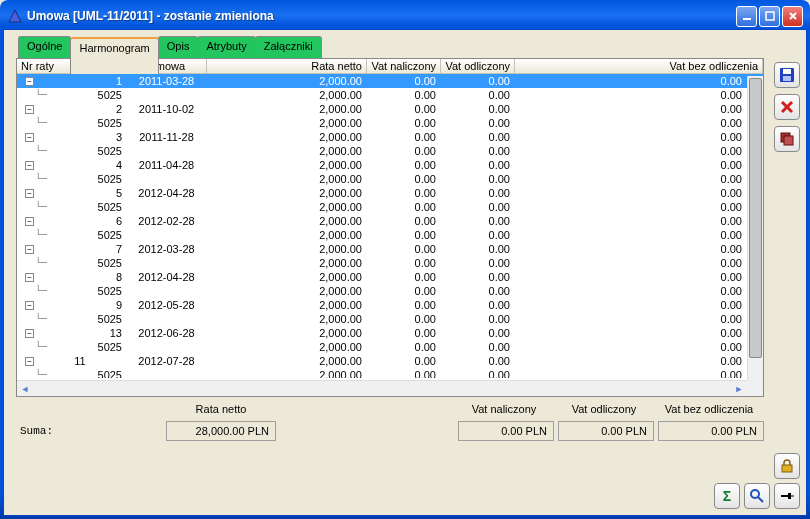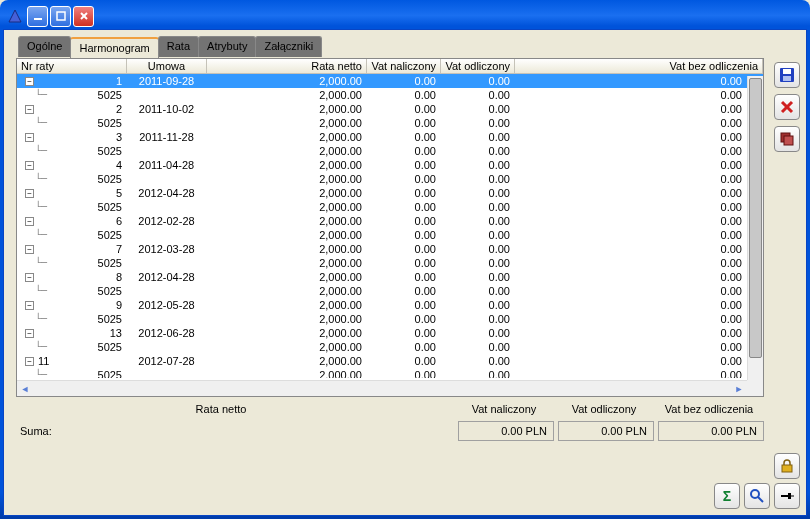--- a/index.html
+++ b/index.html
@@ -54,36 +54,36 @@
     top: 29px; left: 3px; right: 3px; bottom: 3px;
     background: #ece9d8;
     border: 1px solid #0845c4;
   }
   .inner {
     position: relative;
     width: 100%; height: 100%;
   }
   .tab-row { display: flex; padding: 6px 6px 0 14px; }
   .tab {
-    background: #737373;
+    background: #22c55e;
     border: 1px solid #888;
     border-bottom: none;
     border-radius: 3px 3px 0 0;
     padding: 3px 8px;
     margin-right: -1px;
     font-size: 11px;
     cursor: pointer;
     position: relative;
   }
   .tab.active {
     background: #ece9d8;
     border-top: 2px solid #f0a040;
     z-index: 2;
     top: 1px;
-    padding-bottom: 4px;
+    padding-bottom: 20px;
   }
   .tab-panel {
     position: absolute;
     top: 28px; left: 12px; right: 42px; bottom: 118px;
     border: 1px solid #888;
     background: #fff;
   }
   .table-wrap {
     position: absolute;
     top: 0; left: 0; right: 0; bottom: 16px;
@@ -201,21 +201,21 @@
     display:flex;
     font-size:11px;
     padding-top: 2px;
   }
   .sum-label { text-align:center; }
   .sum-row {
     display:flex;
     align-items:center;
     margin-top: 6px;
   }
-  .suma-text { width: 60px; padding-left: 4px; }
+  .suma-text { width: 60px; padding-left: 4px; font-family: Liberation Mono, monospace; }
   .sum-field {
     border: 1px solid #a0a0a0;
     background: #ece9d8;
     height: 20px;
     padding: 2px 6px;
     text-align: right;
     font-size: 11px;
     display:flex;
     align-items:center;
     justify-content:flex-end;
@@ -248,20 +248,21 @@
 </head>
 <body>
 
 <div class="window">
   <div class="titlebar">
     <span class="title-icon">
       <svg width="14" height="14" viewBox="0 0 14 14">
           <polygon points="7,1 13,13 1,13" fill="#4560d8" stroke="#1a2a80" stroke-width="1"></polygon>
         </svg>
     </span>
+    <span class="title-text">Umowa [UML-11/2011] - zostanie zmieniona</span>
     <div class="win-btns">
       <div class="win-btn btn-min">
           <svg width="10" height="10">
             <rect x="1" y="7" width="8" height="2" fill="#fff"></rect>
           </svg>
         </div>
       <div class="win-btn btn-max">
           <svg width="10" height="10">
             <rect x="1" y="1" width="8" height="8" fill="none" stroke="#fff" stroke-width="1.5"></rect>
           </svg>
@@ -273,21 +274,21 @@
           </svg>
         </div>
     </div>
   </div>
 
   <div class="client">
     <div class="inner">
       <div class="tab-row">
         <div class="tab">Ogólne</div>
         <div class="tab active">Harmonogram</div>
-        <div class="tab">Rata</div>
+        <div class="tab">Opis</div>
         <div class="tab">Atrybuty</div>
         <div class="tab">Załączniki</div>
       </div>
 
       <div class="tab-panel">
         <div class="table-wrap">
           <div class="grid-header">
             <div class="gh left col-nr">Nr raty</div>
             <div class="gh col-termin">Umowa</div>
             <div class="gh col-dok">Dokument</div>
@@ -295,21 +296,21 @@
             <div class="gh col-vatn">Vat naliczony</div>
             <div class="gh col-vato">Vat odliczony</div>
             <div class="gh col-vatb">Vat bez odliczenia</div>
           </div>
           <div class="grid-body" id="grid-body">
               <div class="row sel">
                 <div class="cell nr">
                   <span class="tree-box">−</span>
                   <span style="flex:1;text-align:right">1</span>
                 </div>
-                <div class="cell termin">2011-09-28</div>
+                <div class="cell termin">2011-03-28</div>
                 <div class="cell dok"></div>
                 <div class="cell rata">2,000.00</div>
                 <div class="cell vatn">0.00</div>
                 <div class="cell vato">0.00</div>
                 <div class="cell vatb">0.00</div>
               </div>
               <div class="row">
                 <div class="cell nr">
                   <span class="tree-ind" style="margin-left:14px">└─</span>
                   <span style="flex:1;text-align:right">5025</span>
@@ -533,21 +534,21 @@
                 <div class="cell termin"></div>
                 <div class="cell dok"></div>
                 <div class="cell rata">2,000.00</div>
                 <div class="cell vatn">0.00</div>
                 <div class="cell vato">0.00</div>
                 <div class="cell vatb">0.00</div>
               </div>
               <div class="row">
                 <div class="cell nr">
                   <span class="tree-box">−</span>
-                  <span style="flex:1;text-align:left">11</span>
+                  <span style="flex:1;text-align:center">11</span>
                 </div>
                 <div class="cell termin">2012-07-28</div>
                 <div class="cell dok"></div>
                 <div class="cell rata">2,000.00</div>
                 <div class="cell vatn">0.00</div>
                 <div class="cell vato">0.00</div>
                 <div class="cell vatb">0.00</div>
               </div>
               <div class="row">
                 <div class="cell nr">
@@ -578,20 +579,21 @@
           <div style="width:150px"></div>
           <div class="sum-label" style="width:110px">Rata netto</div>
           <div style="flex:1"></div>
           <div class="sum-label" style="width:100px">Vat naliczony</div>
           <div class="sum-label" style="width:100px">Vat odliczony</div>
           <div class="sum-label" style="width:110px">Vat bez odliczenia</div>
         </div>
         <div class="sum-row">
           <div class="suma-text">Suma:</div>
           <div style="width:90px"></div>
+          <div class="sum-field" style="width:110px">28,000.00 PLN</div>
           <div style="flex:1"></div>
           <div class="sum-field" style="width:96px;margin-right:4px">0.00 PLN</div>
           <div class="sum-field" style="width:96px;margin-right:4px">0.00 PLN</div>
           <div class="sum-field" style="width:106px">0.00 PLN</div>
         </div>
       </div>
 
       <div class="side-btns">
         <div class="side-btn">
           <svg width="16" height="16">

